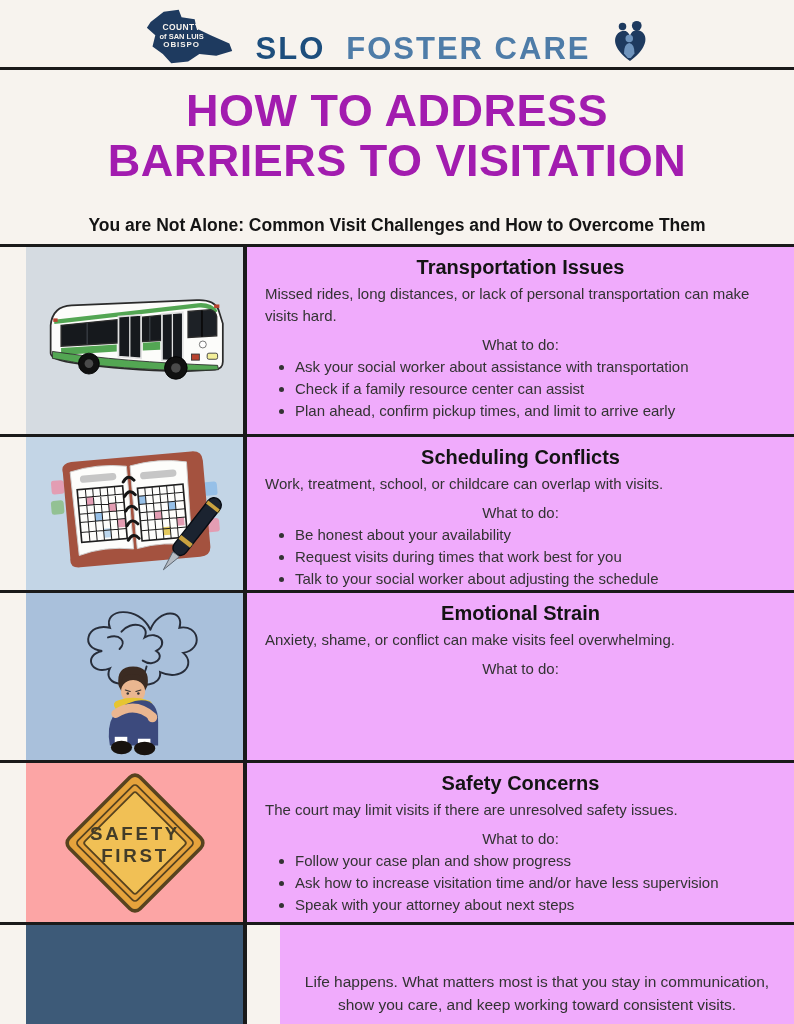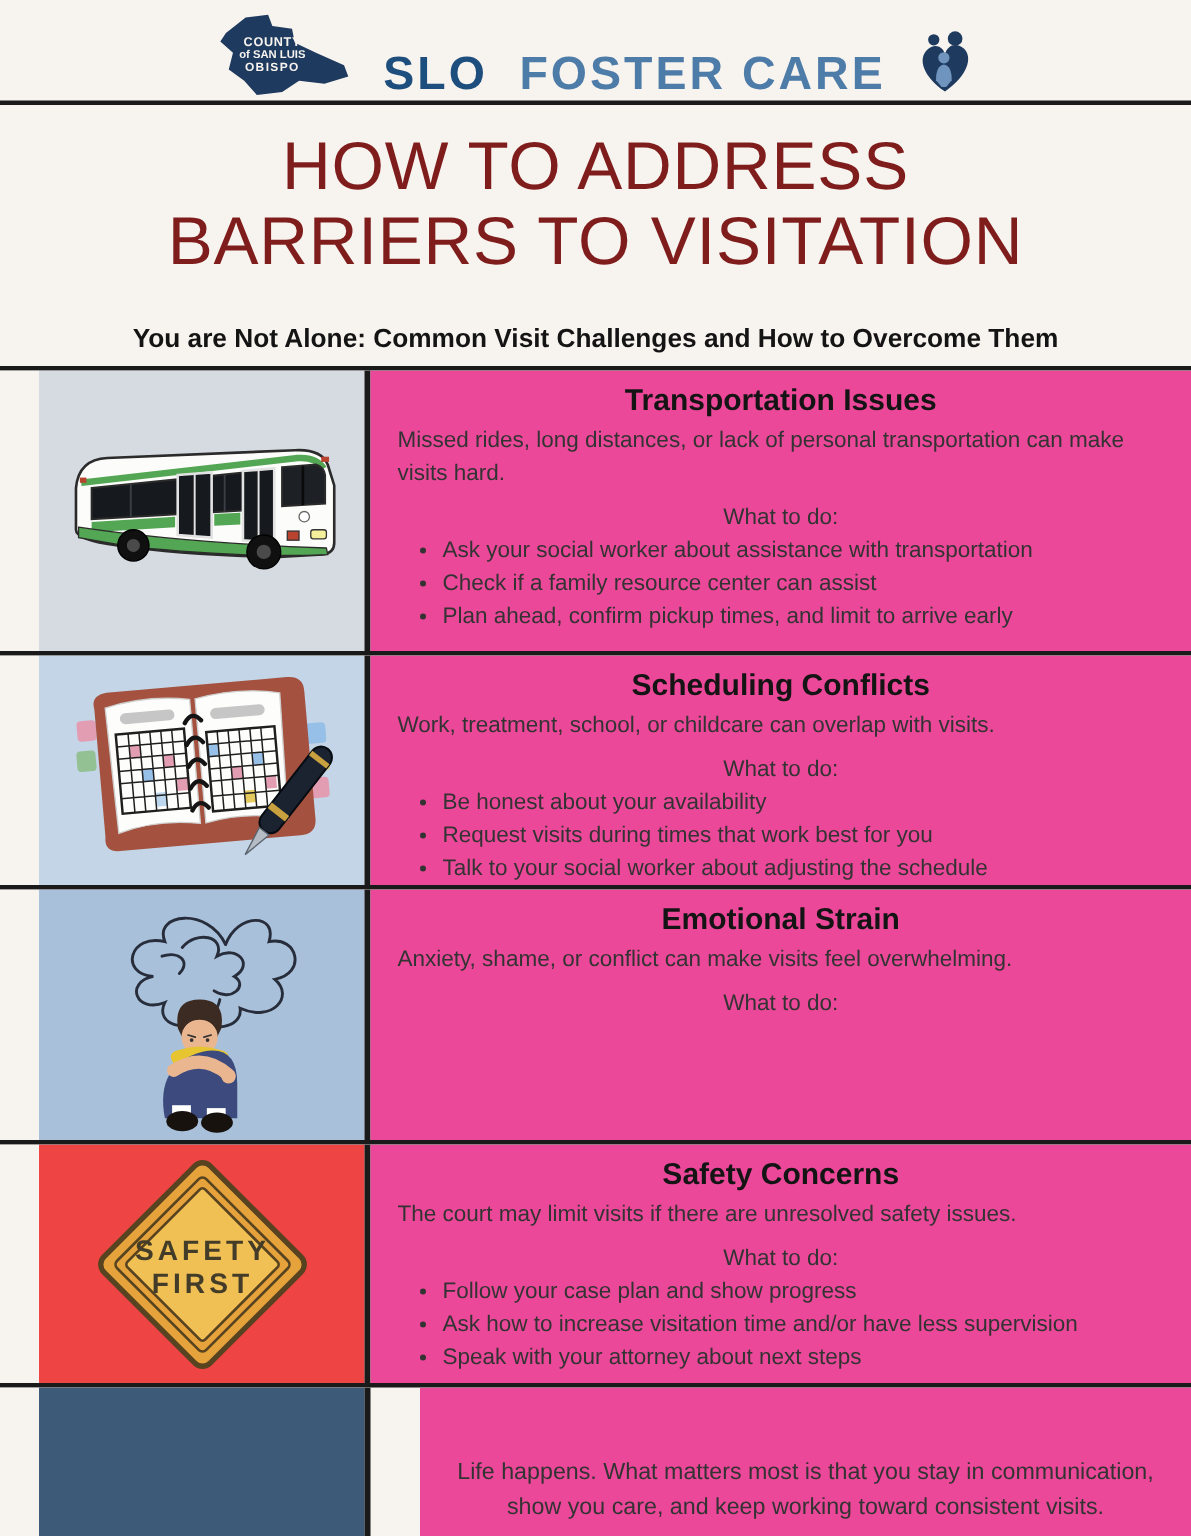--- a/index.html
+++ b/index.html
@@ -22,39 +22,39 @@
   .brand { font-size:31px; font-weight:800; letter-spacing:2px; white-space:nowrap; }
   .brand-primary { color:#1d4e7d; }
   .brand-secondary { color:#4e7ca8; margin-left:21px; }
 
   
   .title-block {
     flex:0 0 177px; height:177px;
     border-bottom:3px solid #1a1a1a;
     text-align:center; padding-top:16px;
   }
-  .main-title { font-size:45px; line-height:1.1; font-weight:400; color:#7f1d1d; letter-spacing:0.5px; }
+  .main-title { font-size:45px; line-height:1.1; font-weight:700; color:#a21caf; letter-spacing:0.5px; }
   .subtitle { margin-top:30px; font-size:17.5px; font-weight:700; color:#141414; }
 
   
   .row { display:flex; border-bottom:3px solid #1a1a1a; overflow:hidden; }
   .row-1 { flex:0 0 190px; }
   .row-2 { flex:0 0 156px; }
   .row-3 { flex:0 0 170px; }
   .row-4 { flex:0 0 162px; }
   .row-footer { flex:1 1 auto; border-bottom:none; }
   .row-margin { flex:0 0 26px; background:#f7f3ee; }
   .row-panel { flex:0 0 217px; display:flex; align-items:center; justify-content:center; overflow:hidden; }
   .panel-1 { background:#d5dbe1; }
   .panel-2 { background:#c3d5e6; }
   .panel-3 { background:#a9c0db; }
-  .panel-4 { background:#ef4444; }
+  .panel-4 { background:#fca5a5; }
   .panel-footer { background:#3d5a78; }
   .row-divider { flex:0 0 4px; background:#1a1a1a; }
-  .row-content { flex:1 1 auto; padding:6px 18px 6px 18px; background:#ec4899; }
+  .row-content { flex:1 1 auto; padding:6px 18px 6px 18px; background:#f0abfc; }
 
   .section-heading { text-align:center; font-size:20px; font-weight:700; color:#141414; margin:3px 0 4px 0; }
   .section-desc { font-size:15px; line-height:1.45; color:#333; }
   .what-to-do { font-size:15px; color:#333; margin-top:9px;text-align:center; }
   .bullets { margin:3px 0 0 30px; }
   .bullets li { font-size:15px; line-height:1.47; color:#333; }
 
   
   .footer-content { display:flex; flex-direction:column; justify-content:flex-end; align-items:center; text-align:center; padding:8px 14px;margin-left:33px; }
   .footer-message { font-size:15.5px; line-height:1.45; color:#333; max-width:505px; }

